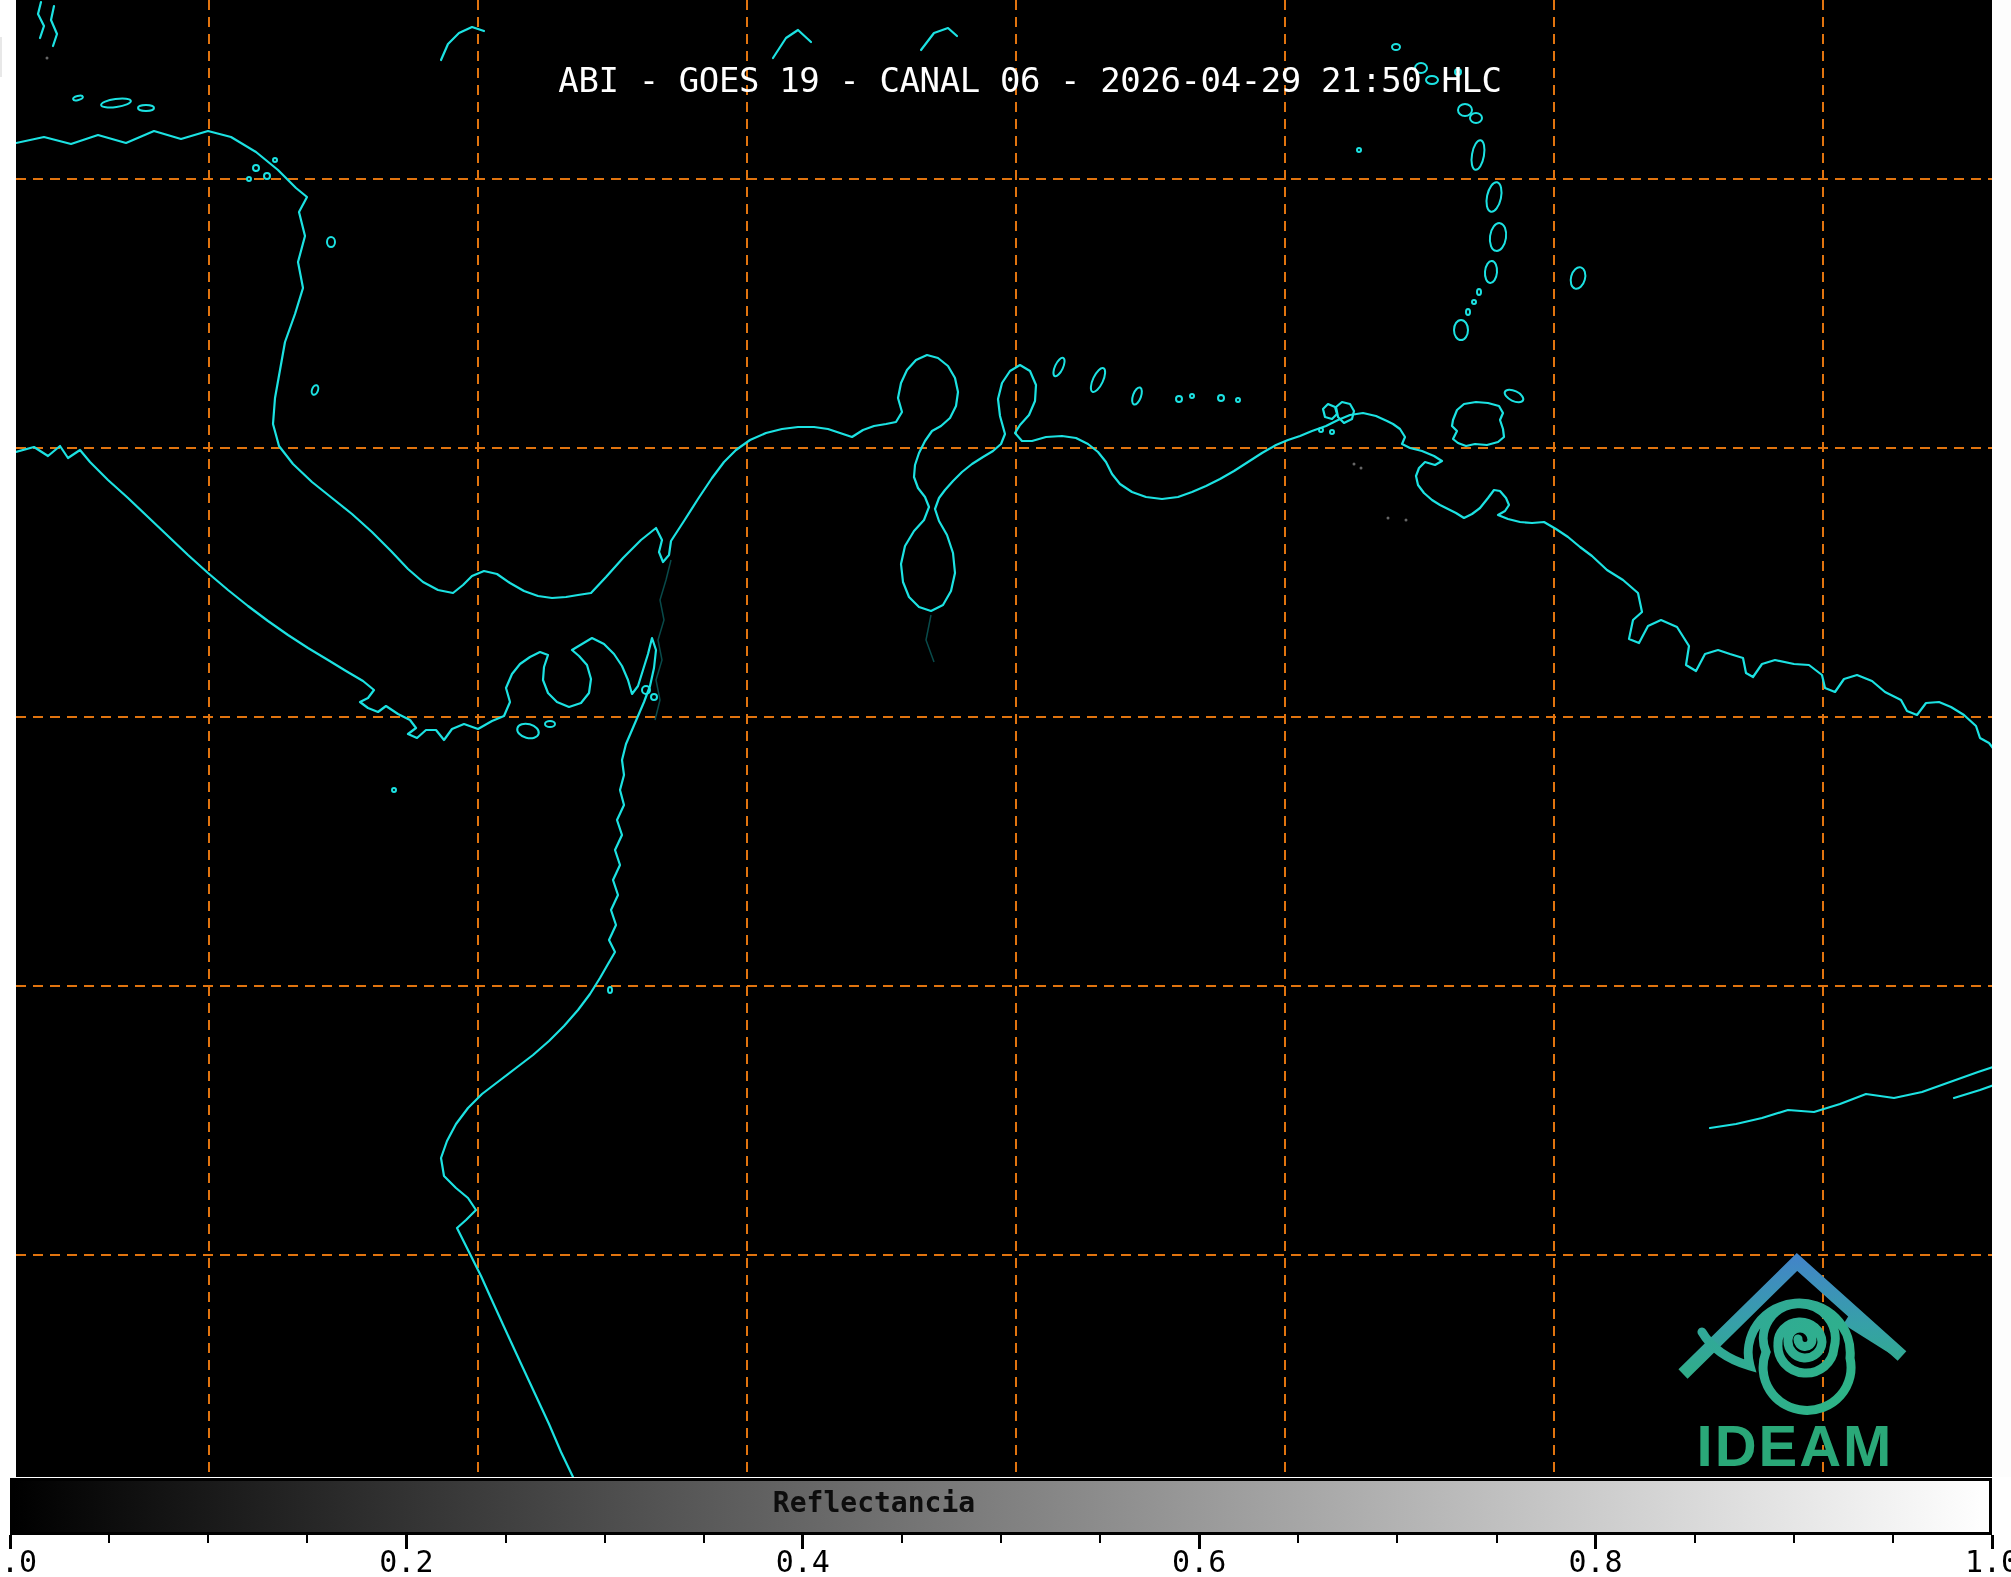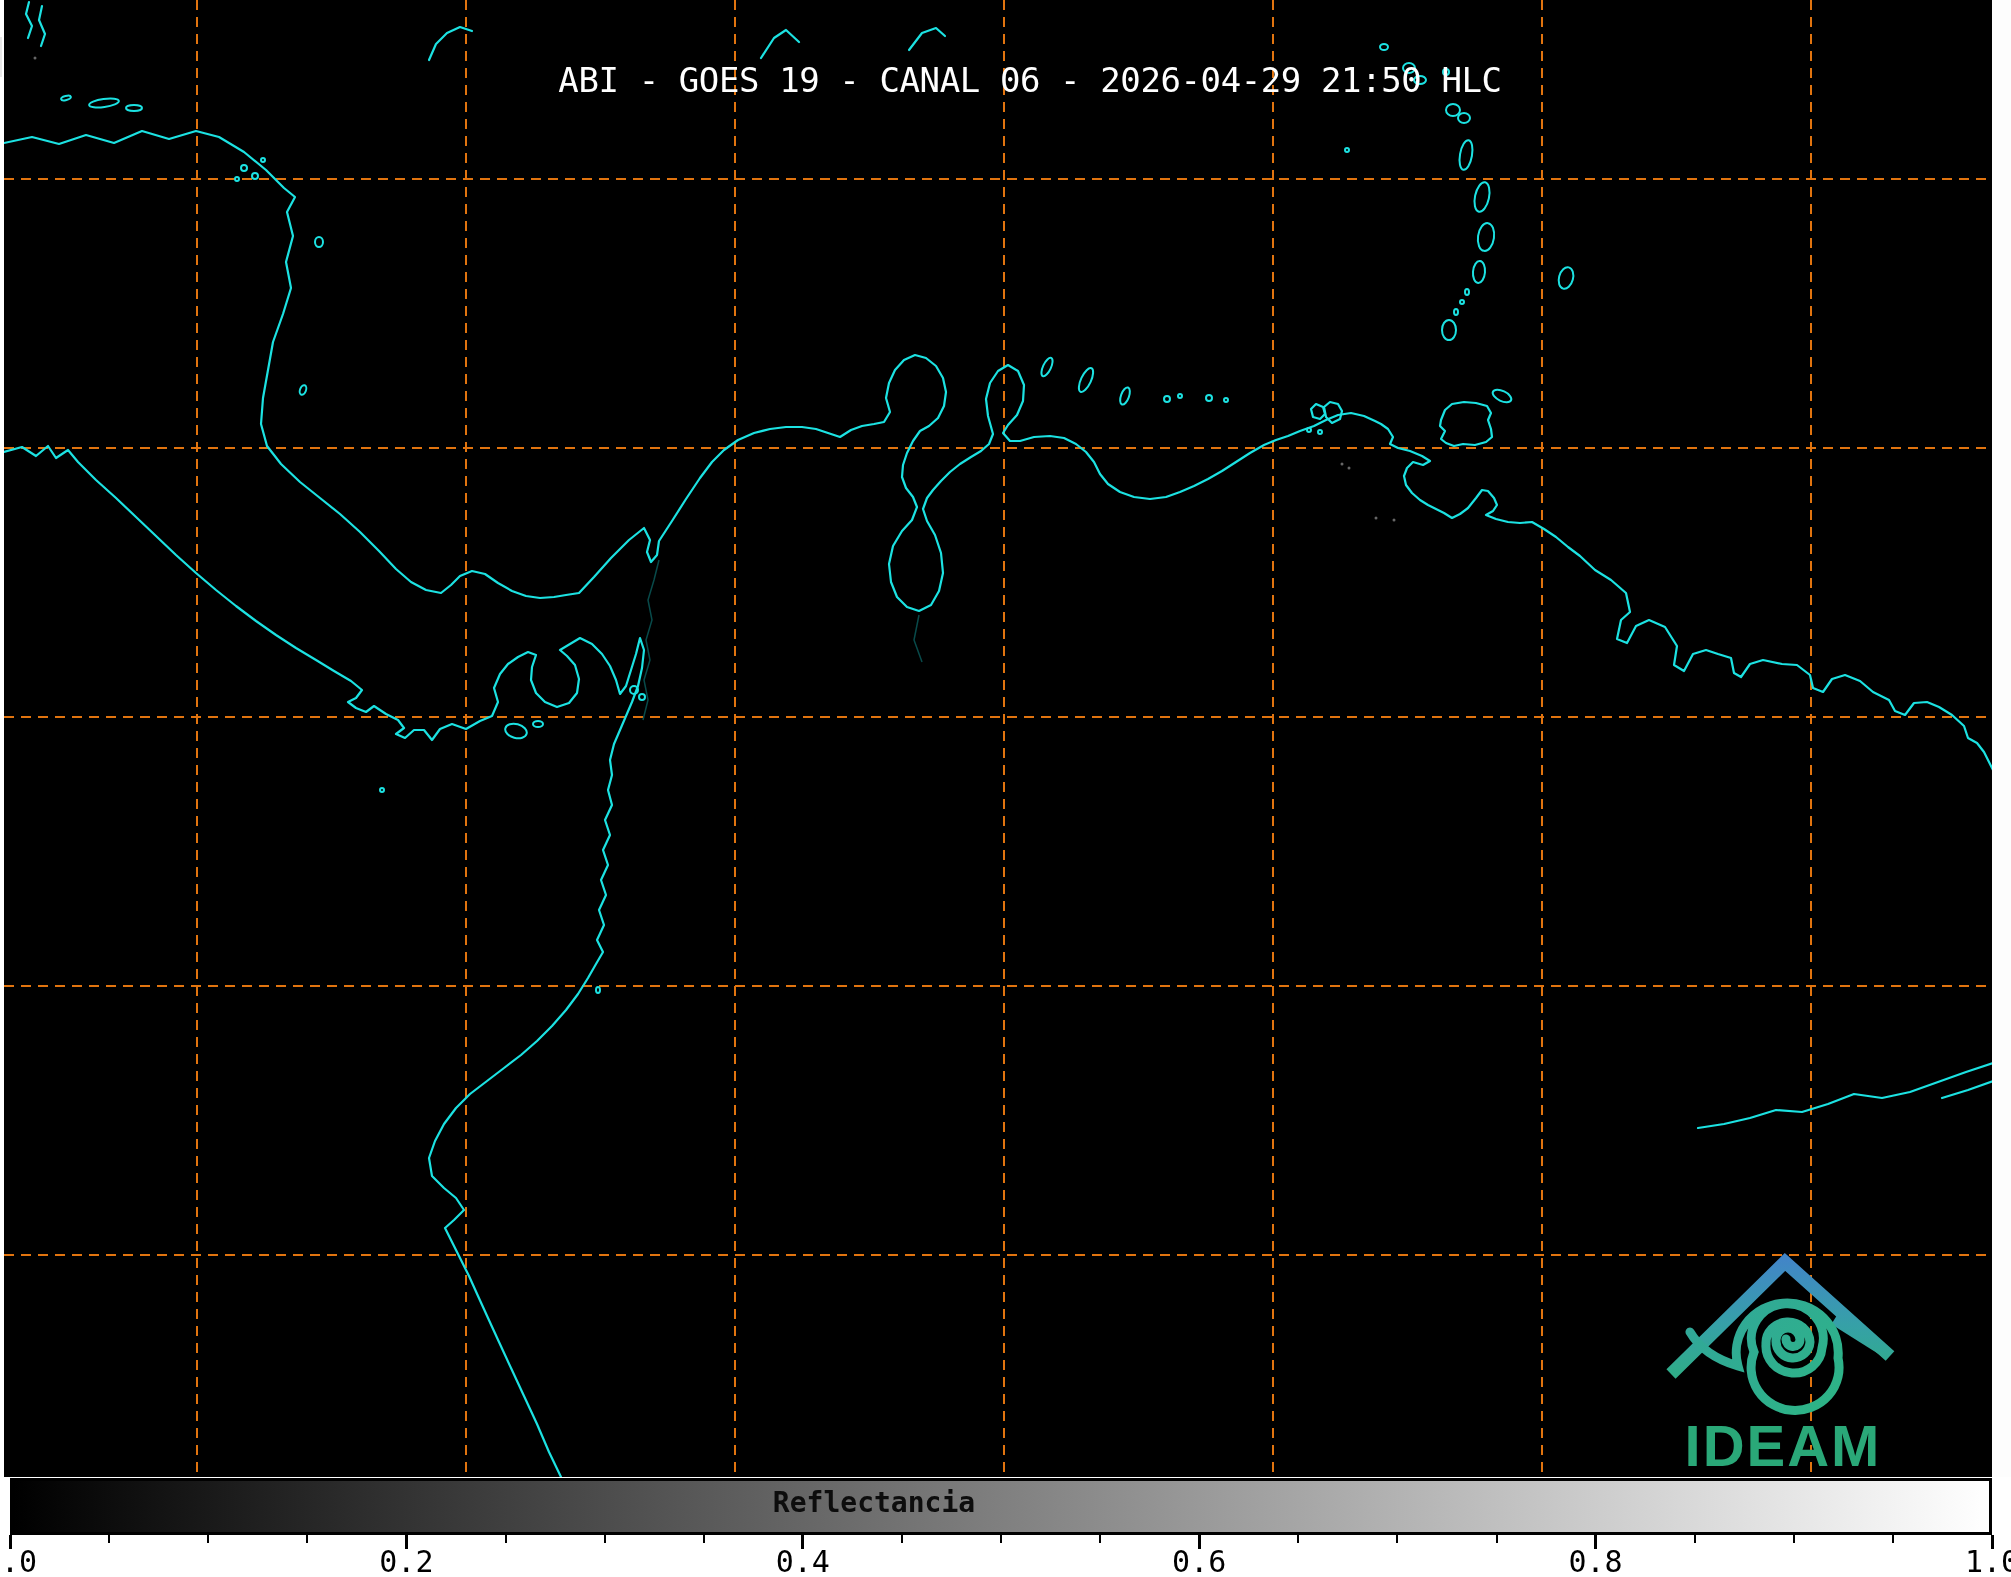--- a/index.html
+++ b/index.html
@@ -1,21 +1,21 @@
 <!DOCTYPE html>
 <html><head>
 <meta charset="utf-8">
 <style>
   html,body{margin:0;padding:0;}
   body{
     width:2011px;height:1577px;position:relative;overflow:hidden;
     background:#ffffff;font-family:"DejaVu Sans Mono","Liberation Mono",monospace;
   }
   #map-area{
-    position:absolute;left:4px;top:0;width:1992px;height:1477px;
+    position:absolute;left:16px;top:0;width:1992px;height:1477px;
     background:#000000;overflow:hidden;
   }
   #map-svg{position:absolute;left:0;top:0;}
   #figure-right-margin{
     position:absolute;left:1992px;top:0;width:19px;height:1477px;background:#fdfdfd;
   }
   #scene-edge-artifact{
     position:absolute;left:0;top:37px;width:2px;height:40px;background:#e8e8e8;
   }
   #map-title{

